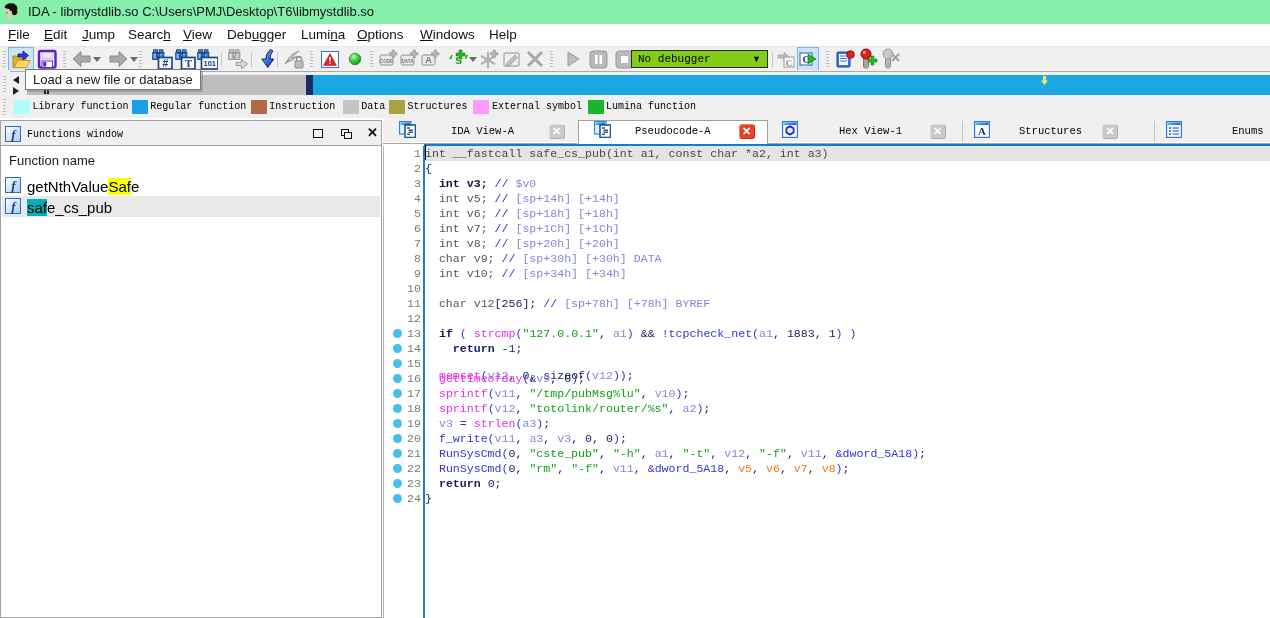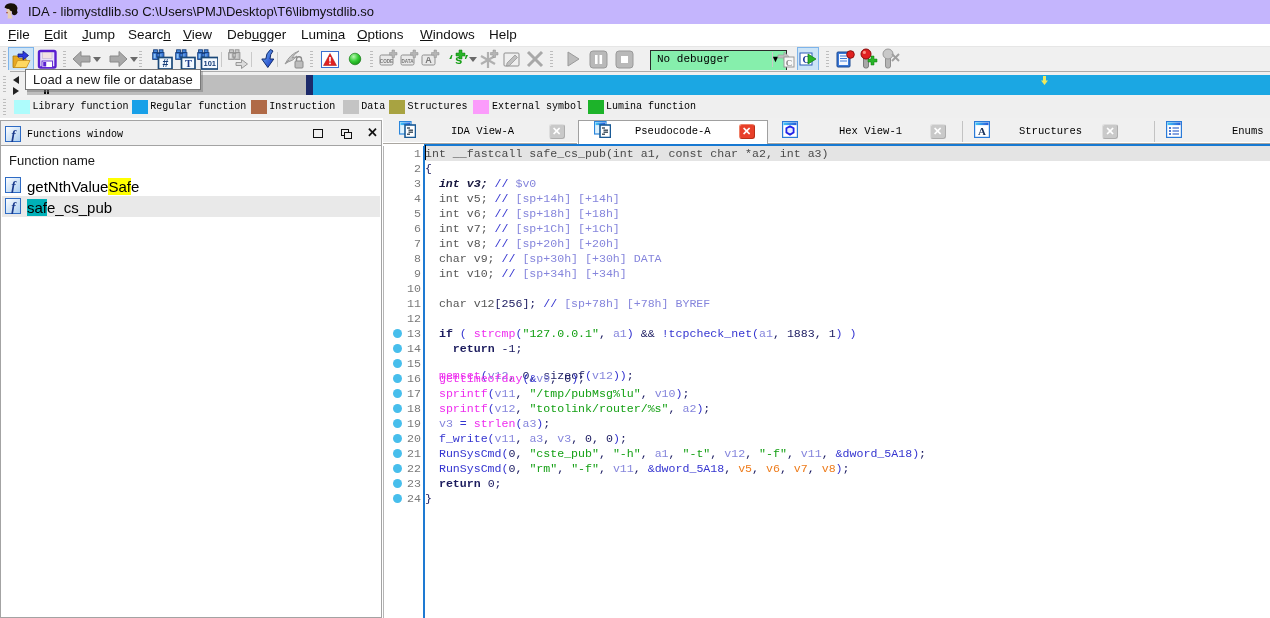--- a/index.html
+++ b/index.html
@@ -1,21 +1,21 @@
 <!DOCTYPE html>
 <html><head>
 <meta charset="utf-8">
 <style>
 * { margin:0; padding:0; box-sizing:border-box; }
 html,body { width:1270px; height:618px; overflow:hidden; background:#fff;
   font-family:"Liberation Sans", sans-serif; }
 #app { position:relative; width:1270px; height:618px; }
 .abs { position:absolute; }
 
-#titlebar { left:0; top:0; width:1270px; height:24px; background:#c4b5fd; }
+#titlebar { left:0; top:0; width:1270px; height:24px; background:#86efac; }
 #titletext { left:28px; top:4px; font-size:13px; color:#111; }
 
 #menubar { left:0; top:24px; width:1270px; height:22px; background:#fff; }
 .menuitem { position:absolute; top:3px; font-size:13.5px; color:#111; }
 
 #toolbar { left:0; top:46px; width:1270px; height:25px; background:#f0f0f0;
   border-top:1px solid #e6e6e6; }
 .grip { position:absolute; top:4px; width:3px; height:17px;
   background-image:repeating-linear-gradient(to bottom,#bdbdbd 0 1px,#f0f0f0 1px 3px);
   border:0; }
@@ -62,21 +62,21 @@
 .cl { position:absolute; left:425px; height:15px; font-family:"Liberation Mono", monospace;
   font-size:11.6px; line-height:15px; white-space:pre; }
 .ln { position:absolute; width:30px; left:391px; height:15px; text-align:right;
   font-family:"Liberation Mono", monospace; font-size:11.6px; line-height:15px; color:#7a7a7a; }
 .dot { position:absolute; left:393px; width:9px; height:9px; border-radius:50%;
   background:#47beec; }
 #line1bg { left:425px; top:146px; width:845px; height:15px; background:#e4e4e4; }
 #caret { left:424.8px; top:144.5px; width:1.6px; height:15.5px; background:#000; }
 .k   { color:#1c1c5e; font-weight:bold; }
 .n   { color:#1a1a60; }
-.k3  { color:#16163e; font-weight:bold;font-style:italic; }
+.k3  { color:#16163e; font-weight:bold; }
 .g   { color:#555555; }
 .lib { color:#ee2dee; }
 .fn  { color:#3434d0; }
 .v   { color:#8585dc; }
 .o   { color:#ee7c1c;font-family:Liberation Mono, monospace; }
 .s   { color:#14a014; }
 .hd  { color:#4a4a4a; }
 
 #tooltip { left:25px; top:69px; width:176px; height:21px; background:#fff;
   border:1px solid #787878; box-shadow:2px 2px 0 rgba(120,120,120,0.45);
@@ -269,21 +269,21 @@
       </svg>
       <svg class="tbico" style="left:589px;top:1px" width="19" height="22" viewBox="0 0 19 22">
         <rect x="1" y="3" width="17" height="17" rx="3" fill="#b9b9b9" stroke="#999"></rect>
 <rect x="6" y="7" width="2.6" height="9" fill="#fff"></rect>
         <rect x="10.5" y="7" width="2.6" height="9" fill="#fff"></rect>
       </svg>
       <svg class="tbico" style="left:615px;top:1px" width="19" height="22" viewBox="0 0 19 22">
         <rect x="1" y="3" width="17" height="17" rx="3" fill="#b9b9b9" stroke="#999"></rect>
 <rect x="6" y="8" width="7" height="7" fill="#fff"></rect>
       </svg>
-      <div class="abs" style="left:650px;top:3px;width:137px;height:25px;background:#86efac;border:1px solid #2a2a2a">
+      <div class="abs" style="left:631px;top:3px;width:137px;height:18px;background:#84cc16;border:1px solid #2a2a2a">
 <span style="position:absolute;left:6px;top:2px;font-family:'Liberation Mono',monospace;font-size:11px;color:#000">No debugger</span>
 <span style="position:absolute;right:6px;top:3px;font-size:9px;color:#000">▼</span>
       </div>
       <div class="tbsep" style="left:772px"></div>
       <svg class="tbico" style="left:777px;top:1px" width="18" height="22" viewBox="0 0 18 22">
         <path d="M1 7 L7 7 L7 4 L12 8.5 L7 13 L7 10 L1 10 Z" fill="#c0c0c0" stroke="#999" stroke-width="0.6"></path>
 <rect x="7" y="9" width="10" height="10" fill="#f8f8f8" stroke="#999"></rect>
 <text x="12" y="17.5" font-size="9" font-weight="bold" text-anchor="middle" fill="#888" font-family="Liberation Serif">C</text>
       </svg>
       <div class="abs" style="left:797px;top:0;width:22px;height:24px;background:#cce4f7;border:1px solid #7eb4ea"></div>

